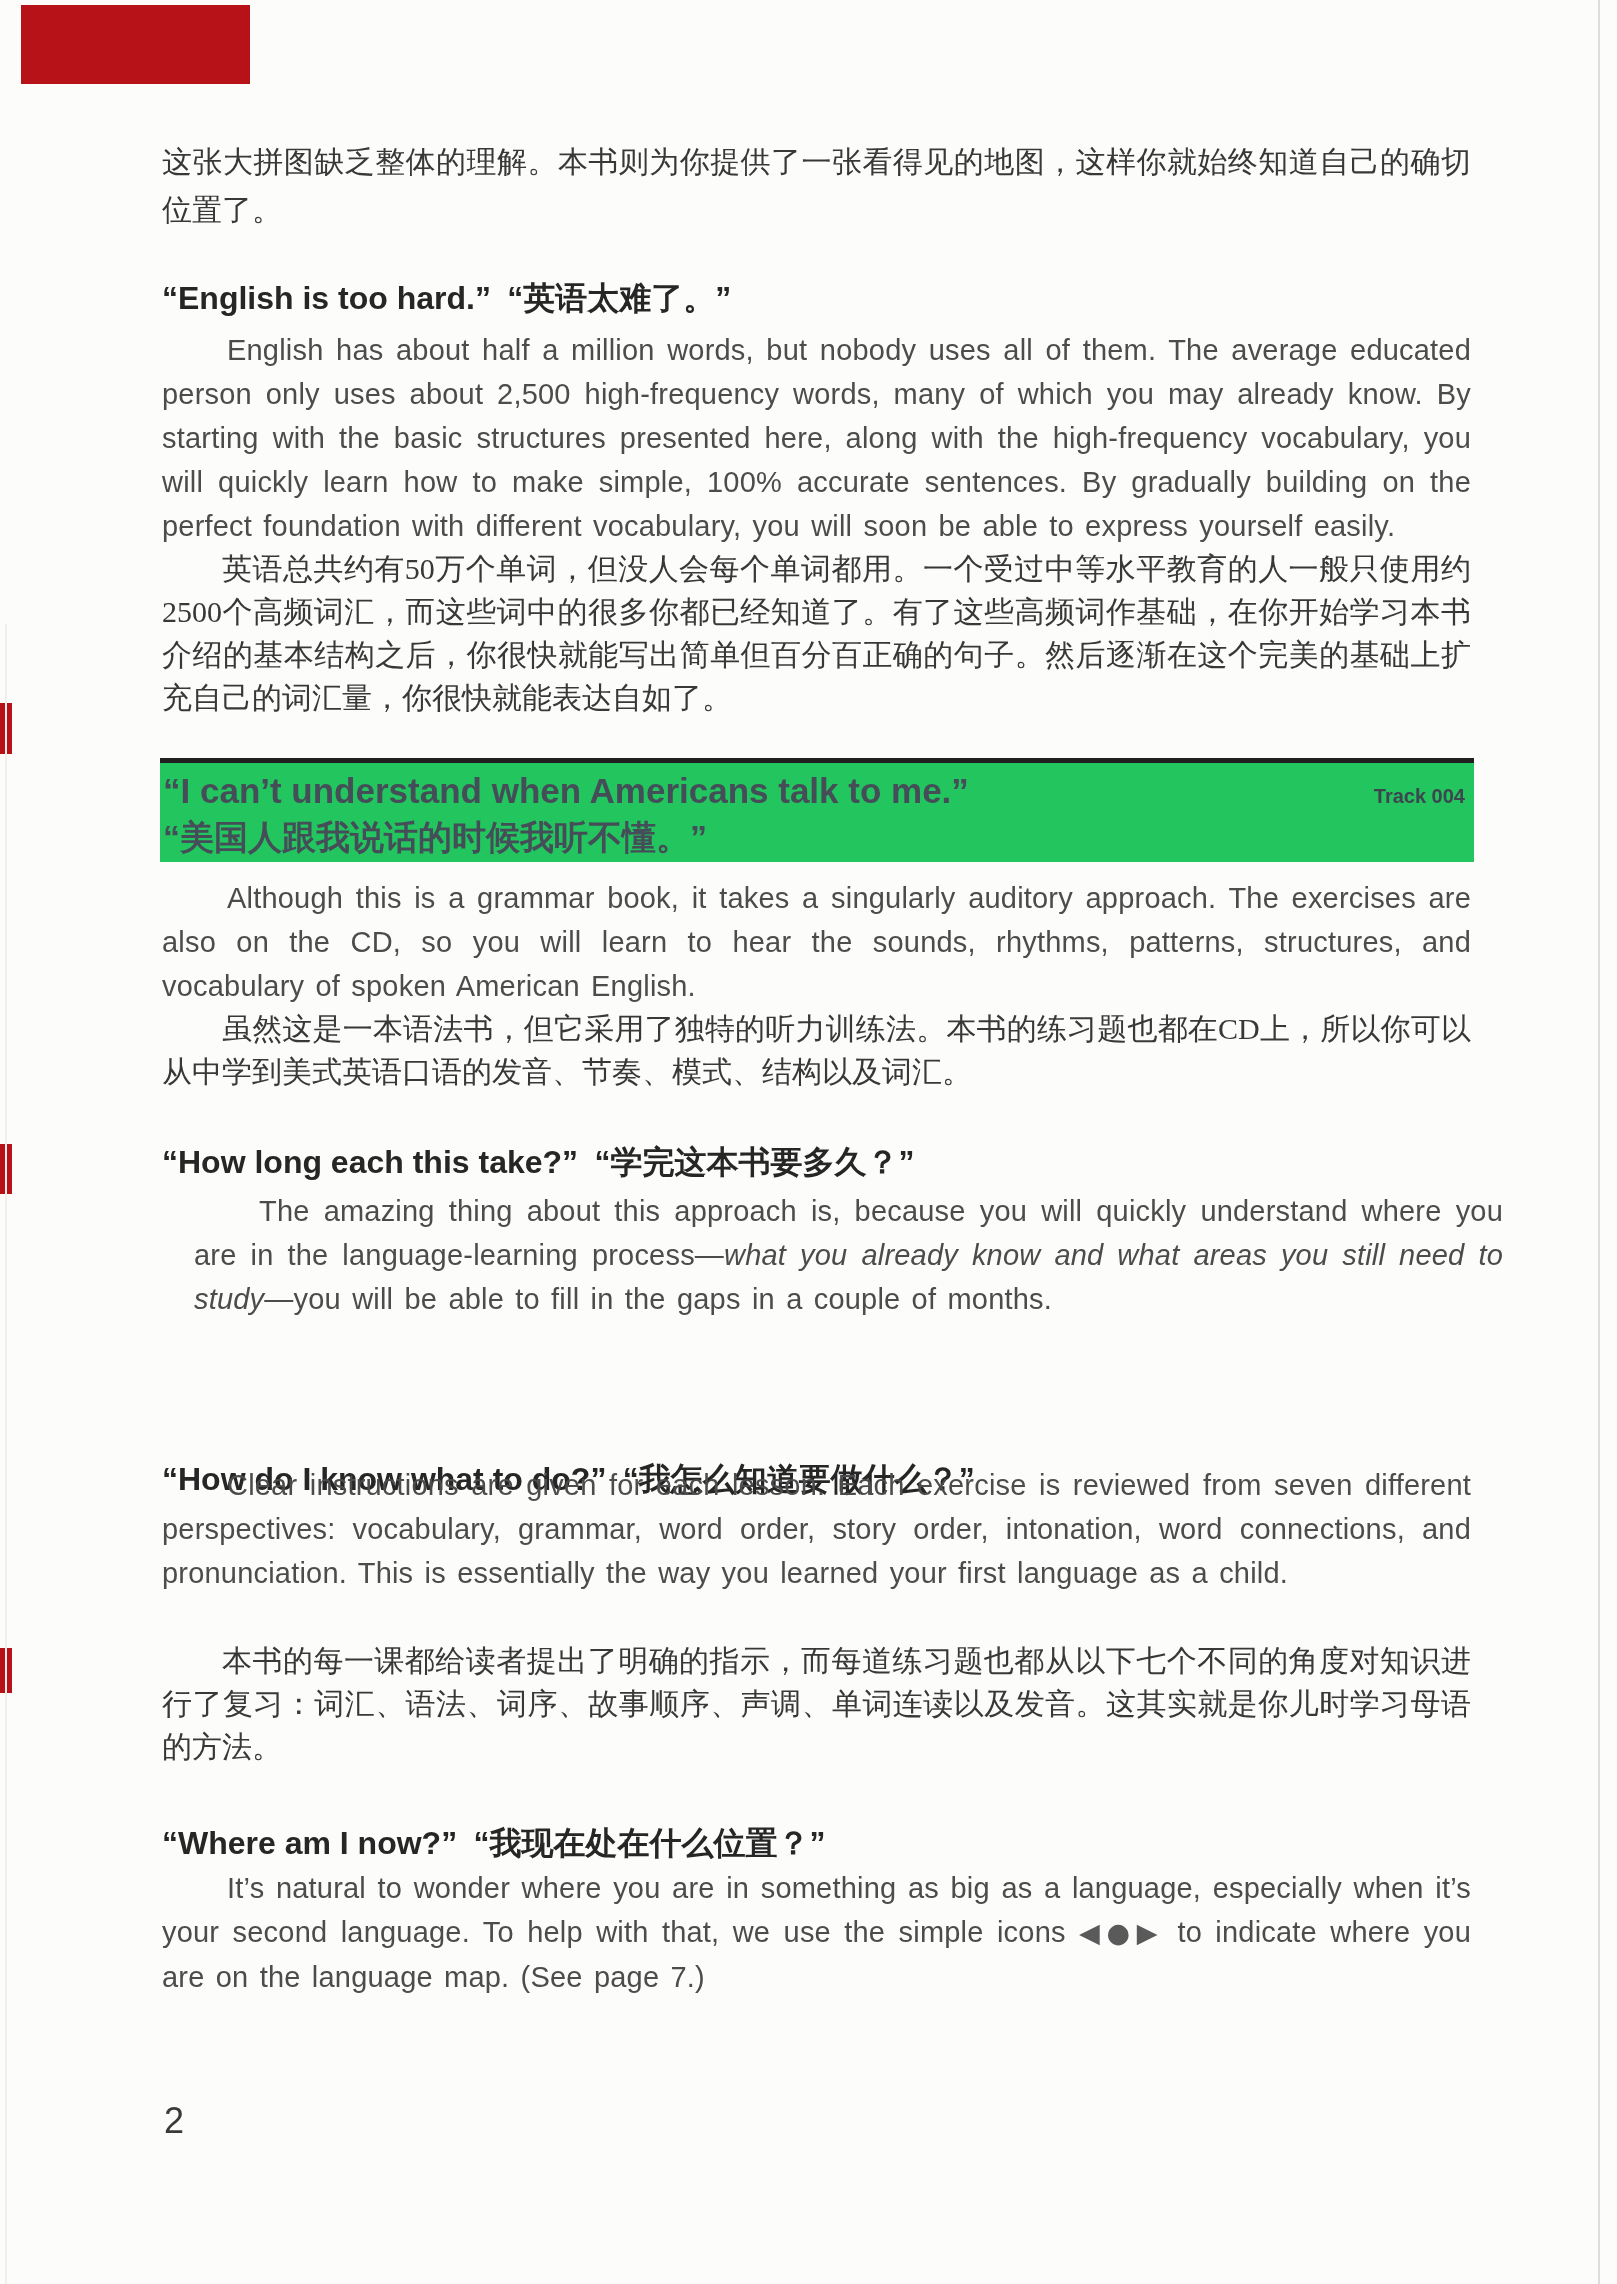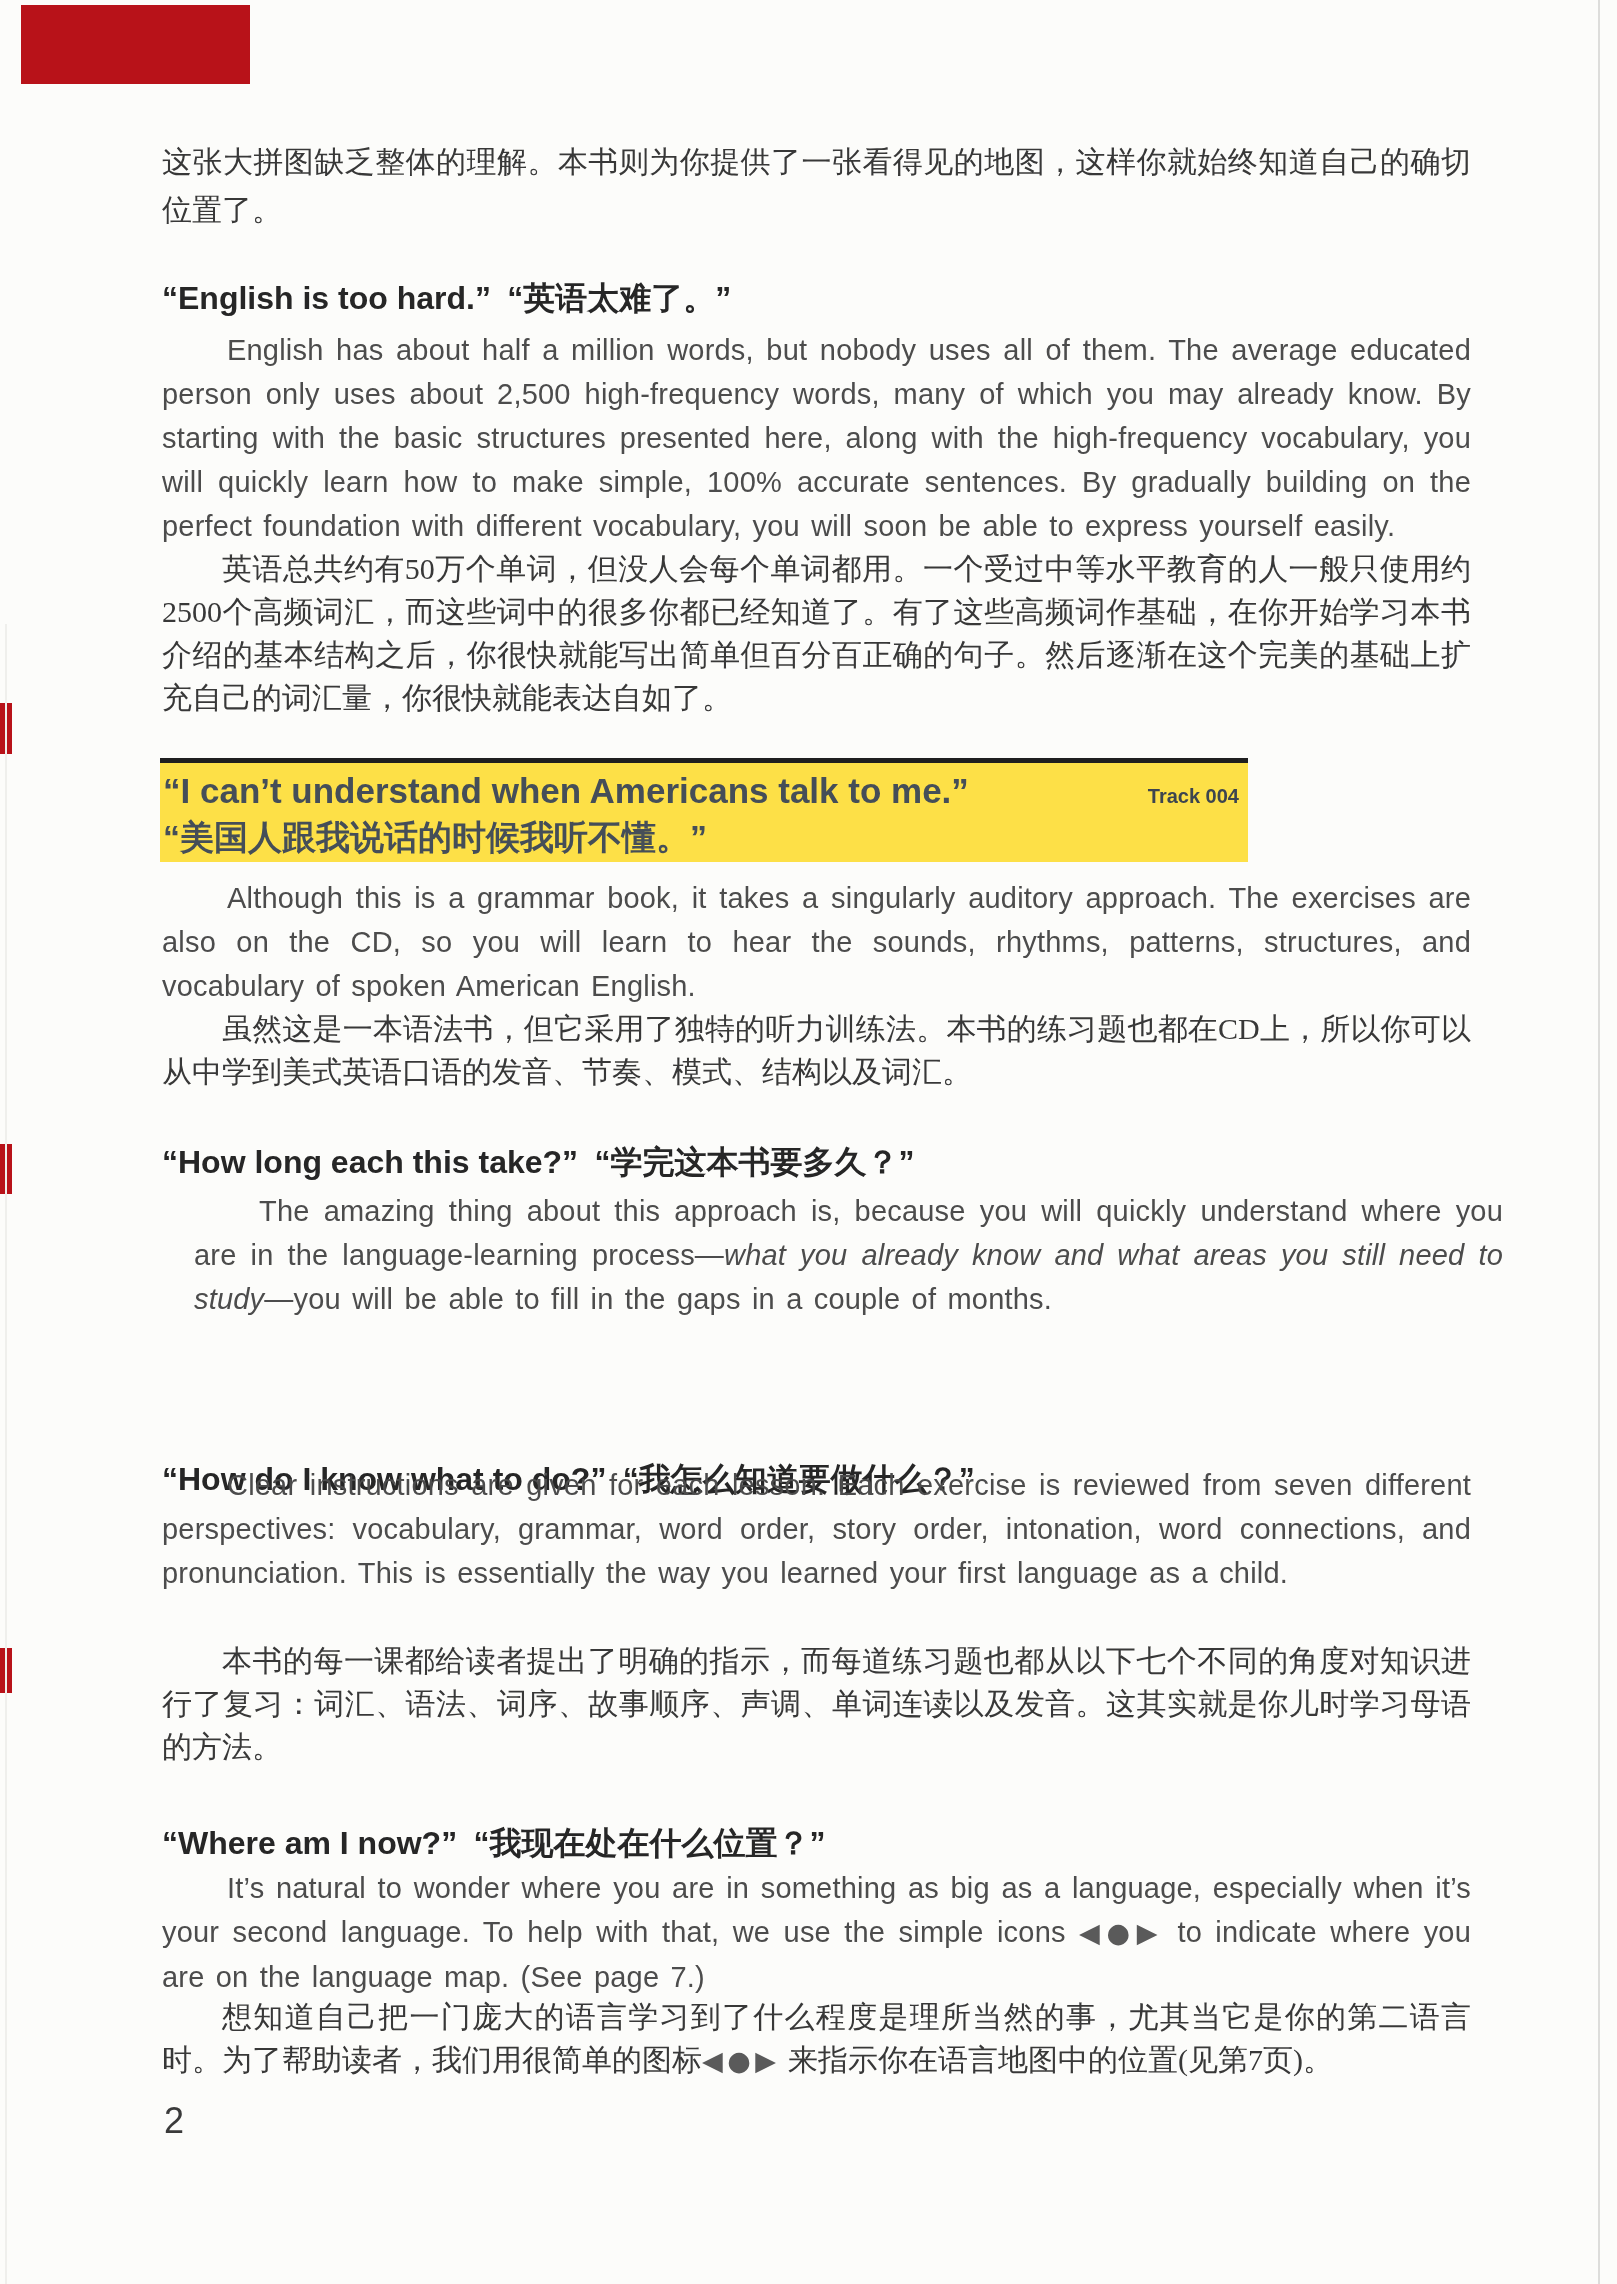--- a/index.html
+++ b/index.html
@@ -33,22 +33,22 @@
     word-spacing:3px;letter-spacing:0.2px;
   }
   .indent-en{text-indent:65px;}
   .indent-zh{text-indent:60px;}
   .it{font-style:italic;}
 
   .heading{font-size:32px;font-weight:bold;color:#262626;white-space:nowrap;}
   .heading .h-zh{font-family:"Liberation Sans","DejaVu Sans",sans-serif;margin-left:7.5px;}
 
   .band{
-    position:absolute;left:160px;width:1088px;top:758px;height:99px;
-    background:#fde047;border-top:5.3px solid #1f1f1f;
+    position:absolute;left:160px;width:1314px;top:758px;height:99px;
+    background:#22c55e;border-top:5.3px solid #1f1f1f;
     box-sizing:content-box;
   }
   .band-row1{
     display:flex;justify-content:space-between;align-items:baseline;
     padding:7.5px 9px 0 3px;
   }
   .band-quote-en{font-size:35px;font-weight:bold;color:#454e58;}
   .band-track{font-size:20px;font-weight:bold;color:#3d454f;}
   .band-quote-zh{
     font-size:34px;font-weight:bold;color:#454e58;
@@ -110,20 +110,17 @@
   <div class="block en indent-en" style="top:1463px;">Clear instructions are given for each lesson. Each exercise is reviewed from seven different perspectives: vocabulary, grammar, word order, story order, intonation, word connections, and pronunciation. This is essentially the way you learned your first language as a child.</div>
   <div class="block zh indent-zh" style="top:1639px;">本书的每一课都给读者提出了明确的指示，而每道练习题也都从以下七个不同的角度对知识进行了复习：词汇、语法、词序、故事顺序、声调、单词连读以及发音。这其实就是你儿时学习母语的方法。</div>
 
   <div class="block heading" style="top:1822px;">
     <span class="h-en">“Where am I now?”</span>
     <span class="h-zh">“我现在处在什么位置？”</span>
   </div>
   <div class="block en indent-en" style="top:1866px;">
     <span>It’s natural to wonder where you are in something as big as a language, especially when it’s your second language. To help with that, we use the simple icons </span><span class="icons"><span>◀</span><span>●</span><span>▶</span></span><span> to indicate where you are on the language map. (See page 7.)</span>
   </div>
-  <div class="block zh indent-zh" style="top:1995px;">
-    <span>想知道自己把一门庞大的语言学习到了什么程度是理所当然的事，尤其当它是你的第二语言时。为了帮助读者，我们用很简单的图标</span><span class="icons"><span>◀</span><span>●</span><span>▶</span></span><span> 来指示你在语言地图中的位置(见第7页)。</span>
-  </div>
 
   <div class="page-number">2</div>
 
 </div>
 
 
 </body></html>

